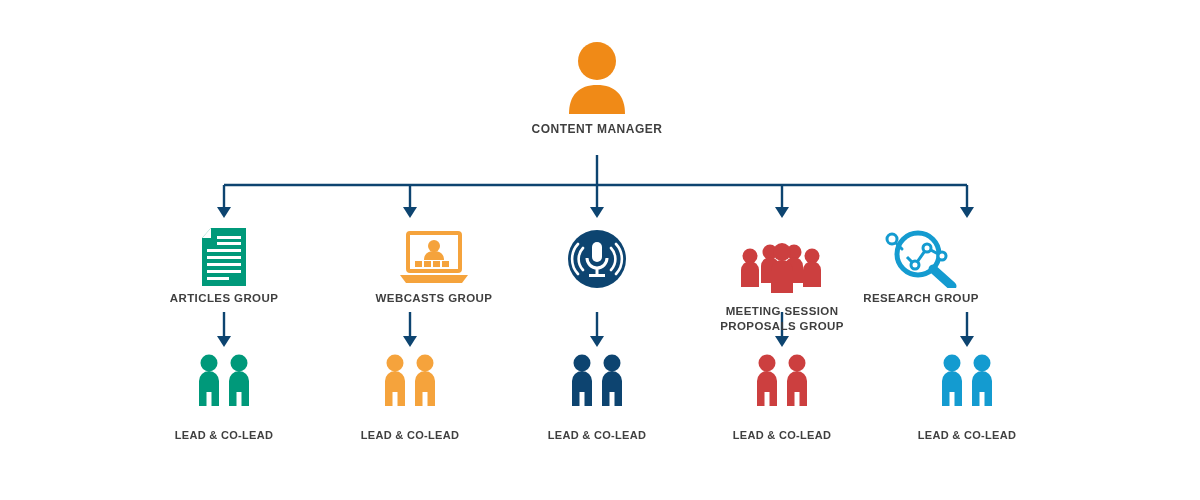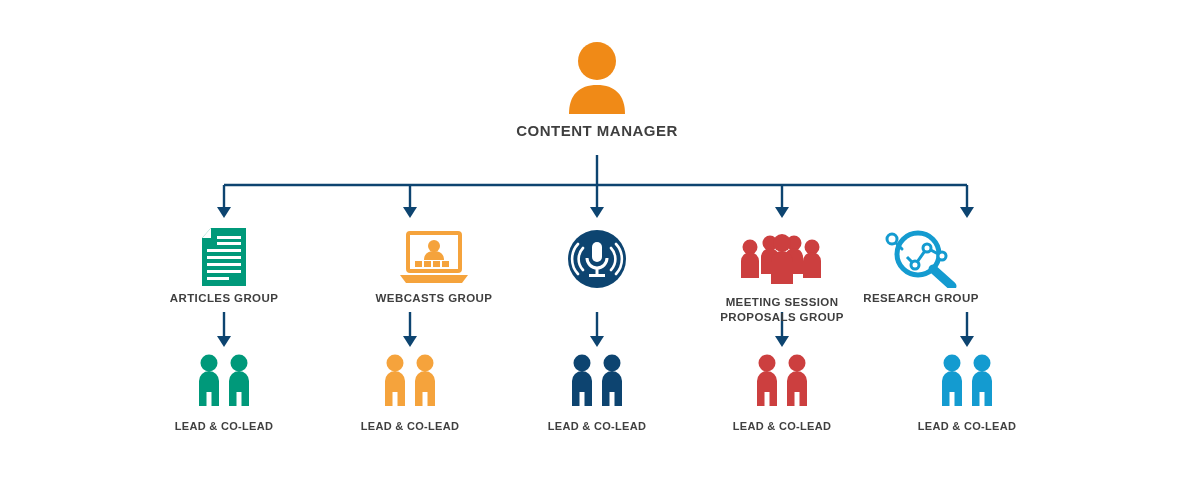--- a/index.html
+++ b/index.html
@@ -40,33 +40,33 @@
     font-size: 11.5px;
     font-weight: bold;
     letter-spacing: 0.4px;
     color: #3f3f3f;
     line-height: 15px;
     margin-top: 3px;
     text-transform: uppercase;
     white-space: pre-line;
   }
   .root-label {
-    font-size: 15px;
+    font-size: 12px;
     font-weight: bold;
     letter-spacing: 0.5px;
     color: #3f3f3f;
     margin-top: 8px;
     text-transform: uppercase;
   }
   .lead-label {
     font-size: 11px;
     font-weight: bold;
     letter-spacing: 0.3px;
     color: #3f3f3f;
-    margin-top: 10px;
+    margin-top: 19px;
     text-transform: uppercase;
   }
   .pair {
     display: flex;
     justify-content: center;
     align-items: flex-end;
     gap: 7px;
     height: 58px;
   }
 </style>
@@ -189,21 +189,21 @@
         <div class="pair">
           <svg width="62" height="56" viewBox="0 0 62 56">
             <circle cx="16" cy="9" r="8.5" fill="#0d4470"></circle>
     <path d="M6 52 L6 27 a10 10 0 0 1 20 0 L26 52 L18.5 52 L18.5 38 L13.5 38 L13.5 52 Z" fill="#0d4470"></path>
             <circle cx="46" cy="9" r="8.5" fill="#0d4470"></circle>
     <path d="M36 52 L36 27 a10 10 0 0 1 20 0 L56 52 L48.5 52 L48.5 38 L43.5 38 L43.5 52 Z" fill="#0d4470"></path>
           </svg>
         </div>
         <div class="lead-label">LEAD &amp; CO-LEAD</div>
       </div>
-      <div class="node" style="left: 782px; top: 222px; text-align: center;">
+      <div class="node" style="left: 782px; top: 231px; text-align: center;">
         <div class="node-icon">
           <svg width="84" height="56" viewBox="0 0 84 56">
             <circle cx="10" cy="15" r="7.5" fill="#cc3f3f"></circle>
             <path d="M1 46 L1 29 a9 9 0 0 1 18 0 L19 46 Z" fill="#cc3f3f"></path>
             <circle cx="30" cy="11" r="7.5" fill="#cc3f3f"></circle>
             <path d="M21 42 L21 25 a9 9 0 0 1 18 0 L39 42 Z" fill="#cc3f3f"></path>
             <circle cx="54" cy="11" r="7.5" fill="#cc3f3f"></circle>
             <path d="M45 42 L45 25 a9 9 0 0 1 18 0 L63 42 Z" fill="#cc3f3f"></path>
             <circle cx="72" cy="15" r="7.5" fill="#cc3f3f"></circle>
             <path d="M63 46 L63 29 a9 9 0 0 1 18 0 L81 46 Z" fill="#cc3f3f"></path>

